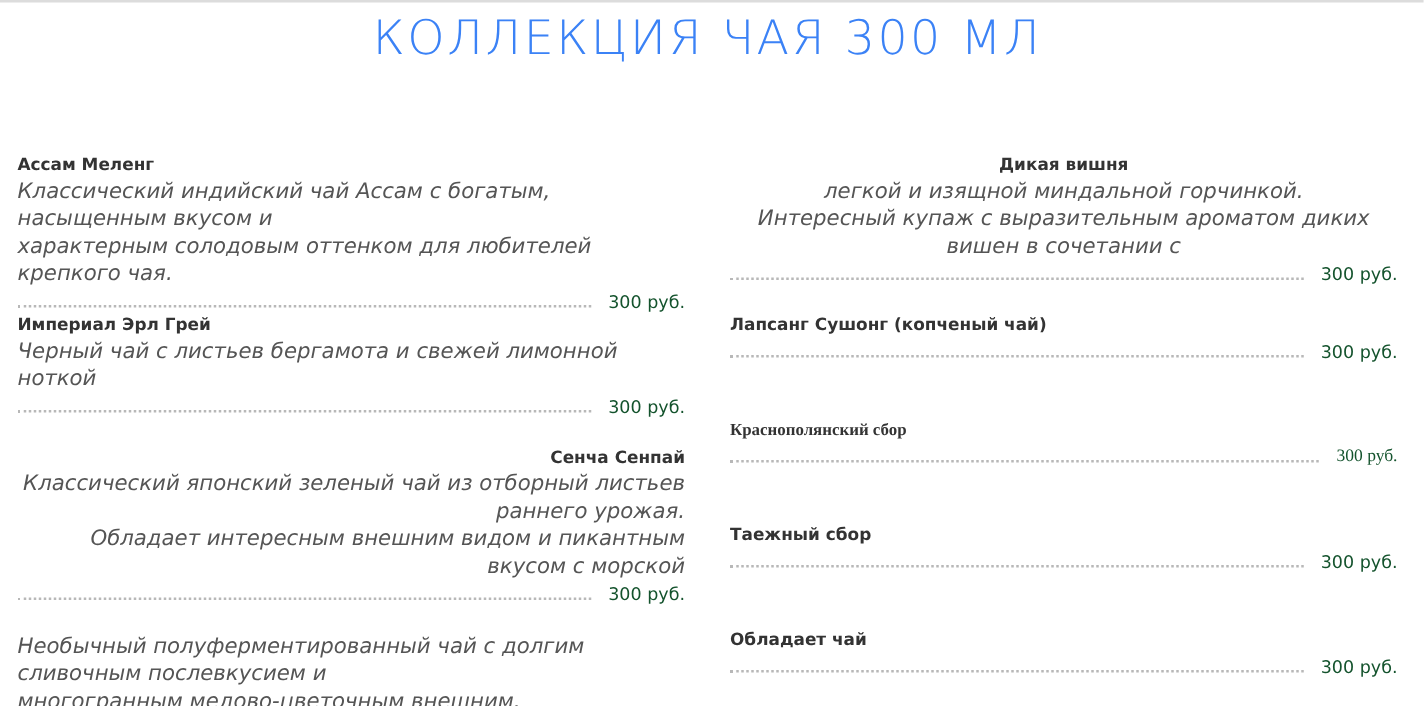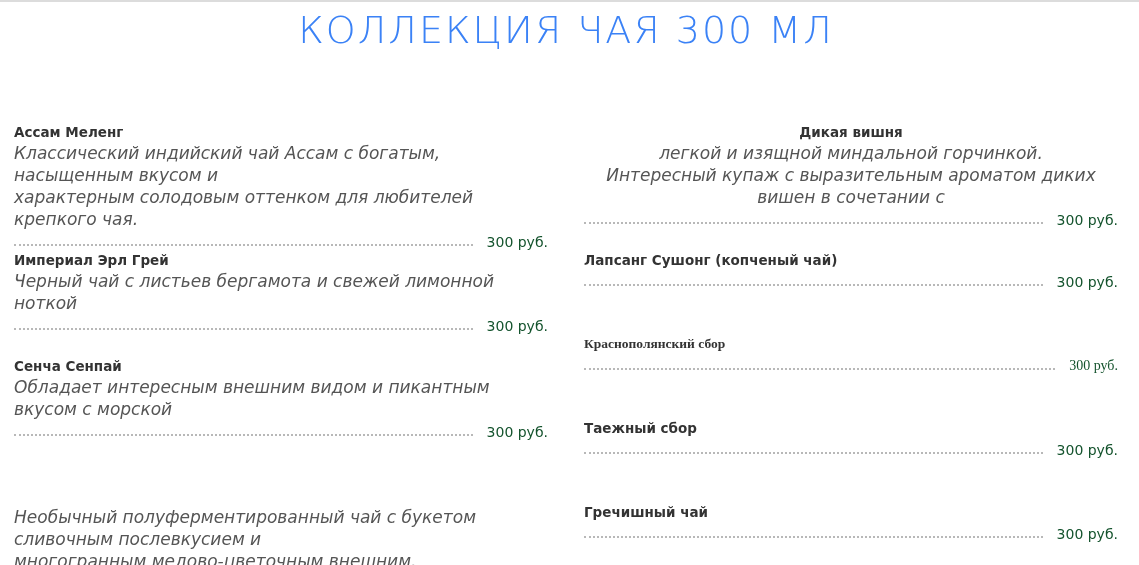--- a/index.html
+++ b/index.html
@@ -33,30 +33,31 @@
       </div>
   </div>
   <div class="item" style="top:128px;">
     <div class="name">Империал Эрл Грей</div>
     <div class="desc">Черный чай с листьев бергамота и свежей лимонной ноткой</div>
     <div class="price-row">
         <span class="dots"></span>
         <span class="price">300 руб.</span>
       </div>
   </div>
-  <div class="item" style="top:234px;">
+  <div class="item" style="top:234px;text-align:right;">
     <div class="name">Сенча Сенпай</div>
+    <div class="desc">Классический японский зеленый чай из отборный листьев раннего урожая.</div>
     <div class="desc">Обладает интересным внешним видом и пикантным вкусом с морской</div>
     <div class="price-row">
         <span class="dots"></span>
         <span class="price">300 руб.</span>
       </div>
   </div>
   <div class="item" style="top:384px;">
-    <div class="desc">Необычный полуферментированный чай с букетом сливочным послевкусием и</div>
+    <div class="desc">Необычный полуферментированный чай с долгим сливочным послевкусием и</div>
     <div class="desc">многогранным медово-цветочным внешним.</div>
     <div class="price-row">
         <span class="price">300 руб.</span>
       </div>
   </div>
 </div>
 
 <div class="col right">
   <div class="item" style="top:0px;text-align:center;">
     <div class="name">Дикая вишня</div>
@@ -82,19 +83,19 @@
       </div>
   </div>
   <div class="item" style="top:296px;">
     <div class="name">Таежный сбор</div>
     <div class="price-row">
         <span class="dots"></span>
         <span class="price">300 руб.</span>
       </div>
   </div>
   <div class="item" style="top:380px;">
-    <div class="name">Гречишный чай</div>
+    <div class="name">Обладает чай</div>
     <div class="price-row">
         <span class="dots"></span>
         <span class="price">300 руб.</span>
       </div>
   </div>
 </div>
 
 </body></html>

